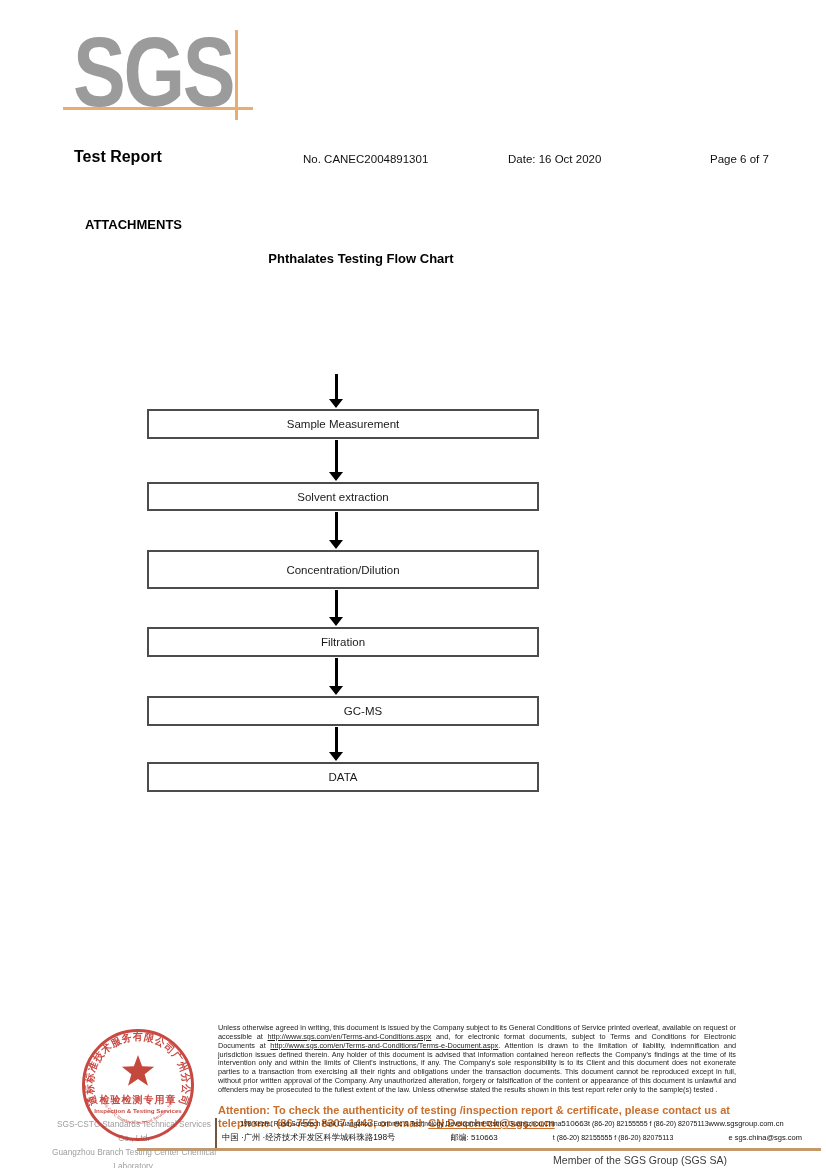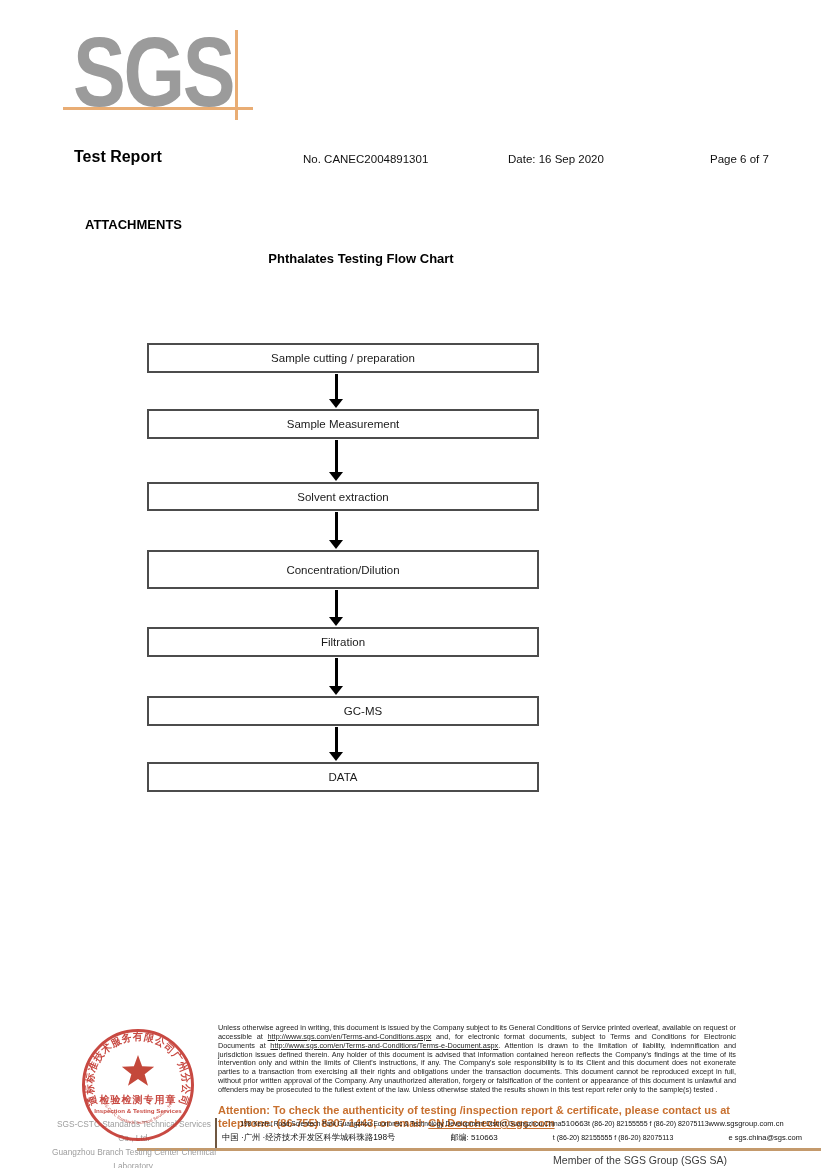--- a/index.html
+++ b/index.html
@@ -83,28 +83,27 @@
 <body>
 
 <div class="page">
 
   <div class="logo-text">SGS</div>
   <div class="logo-hline"></div>
   <div class="logo-vline"></div>
 
   <div class="report-title">Test Report</div>
   <div class="hdr hdr-no">No. CANEC2004891301</div>
-  <div class="hdr hdr-date">Date: 16 Sep 2020</div>
+  <div class="hdr hdr-date">Date: 16 Oct 2020</div>
   <div class="hdr hdr-page">Page 6 of 7</div>
 
   <div class="attachments">ATTACHMENTS</div>
   <div class="chart-title">Phthalates Testing Flow Chart</div>
 
   <div class="flowchart">
-    <div class="fc-box" style="top:0; height:30px;">Sample cutting / preparation</div>
     <div class="fc-arrow" style="top:31px; height:34px;"></div>
     <div class="fc-box" style="top:66px; height:30px;text-align:center;">Sample Measurement</div>
     <div class="fc-arrow" style="top:97px; height:41px;"></div>
     <div class="fc-box" style="top:139px; height:29px;">Solvent extraction</div>
     <div class="fc-arrow" style="top:169px; height:37px;"></div>
     <div class="fc-box" style="top:207px; height:39px;">Concentration/Dilution</div>
     <div class="fc-arrow" style="top:247px; height:36px;"></div>
     <div class="fc-box" style="top:284px; height:30px;">Filtration</div>
     <div class="fc-arrow" style="top:315px; height:37px;"></div>
     <div class="fc-box" style="top:353px; height:30px;padding-left:40px;">GC-MS</div>

